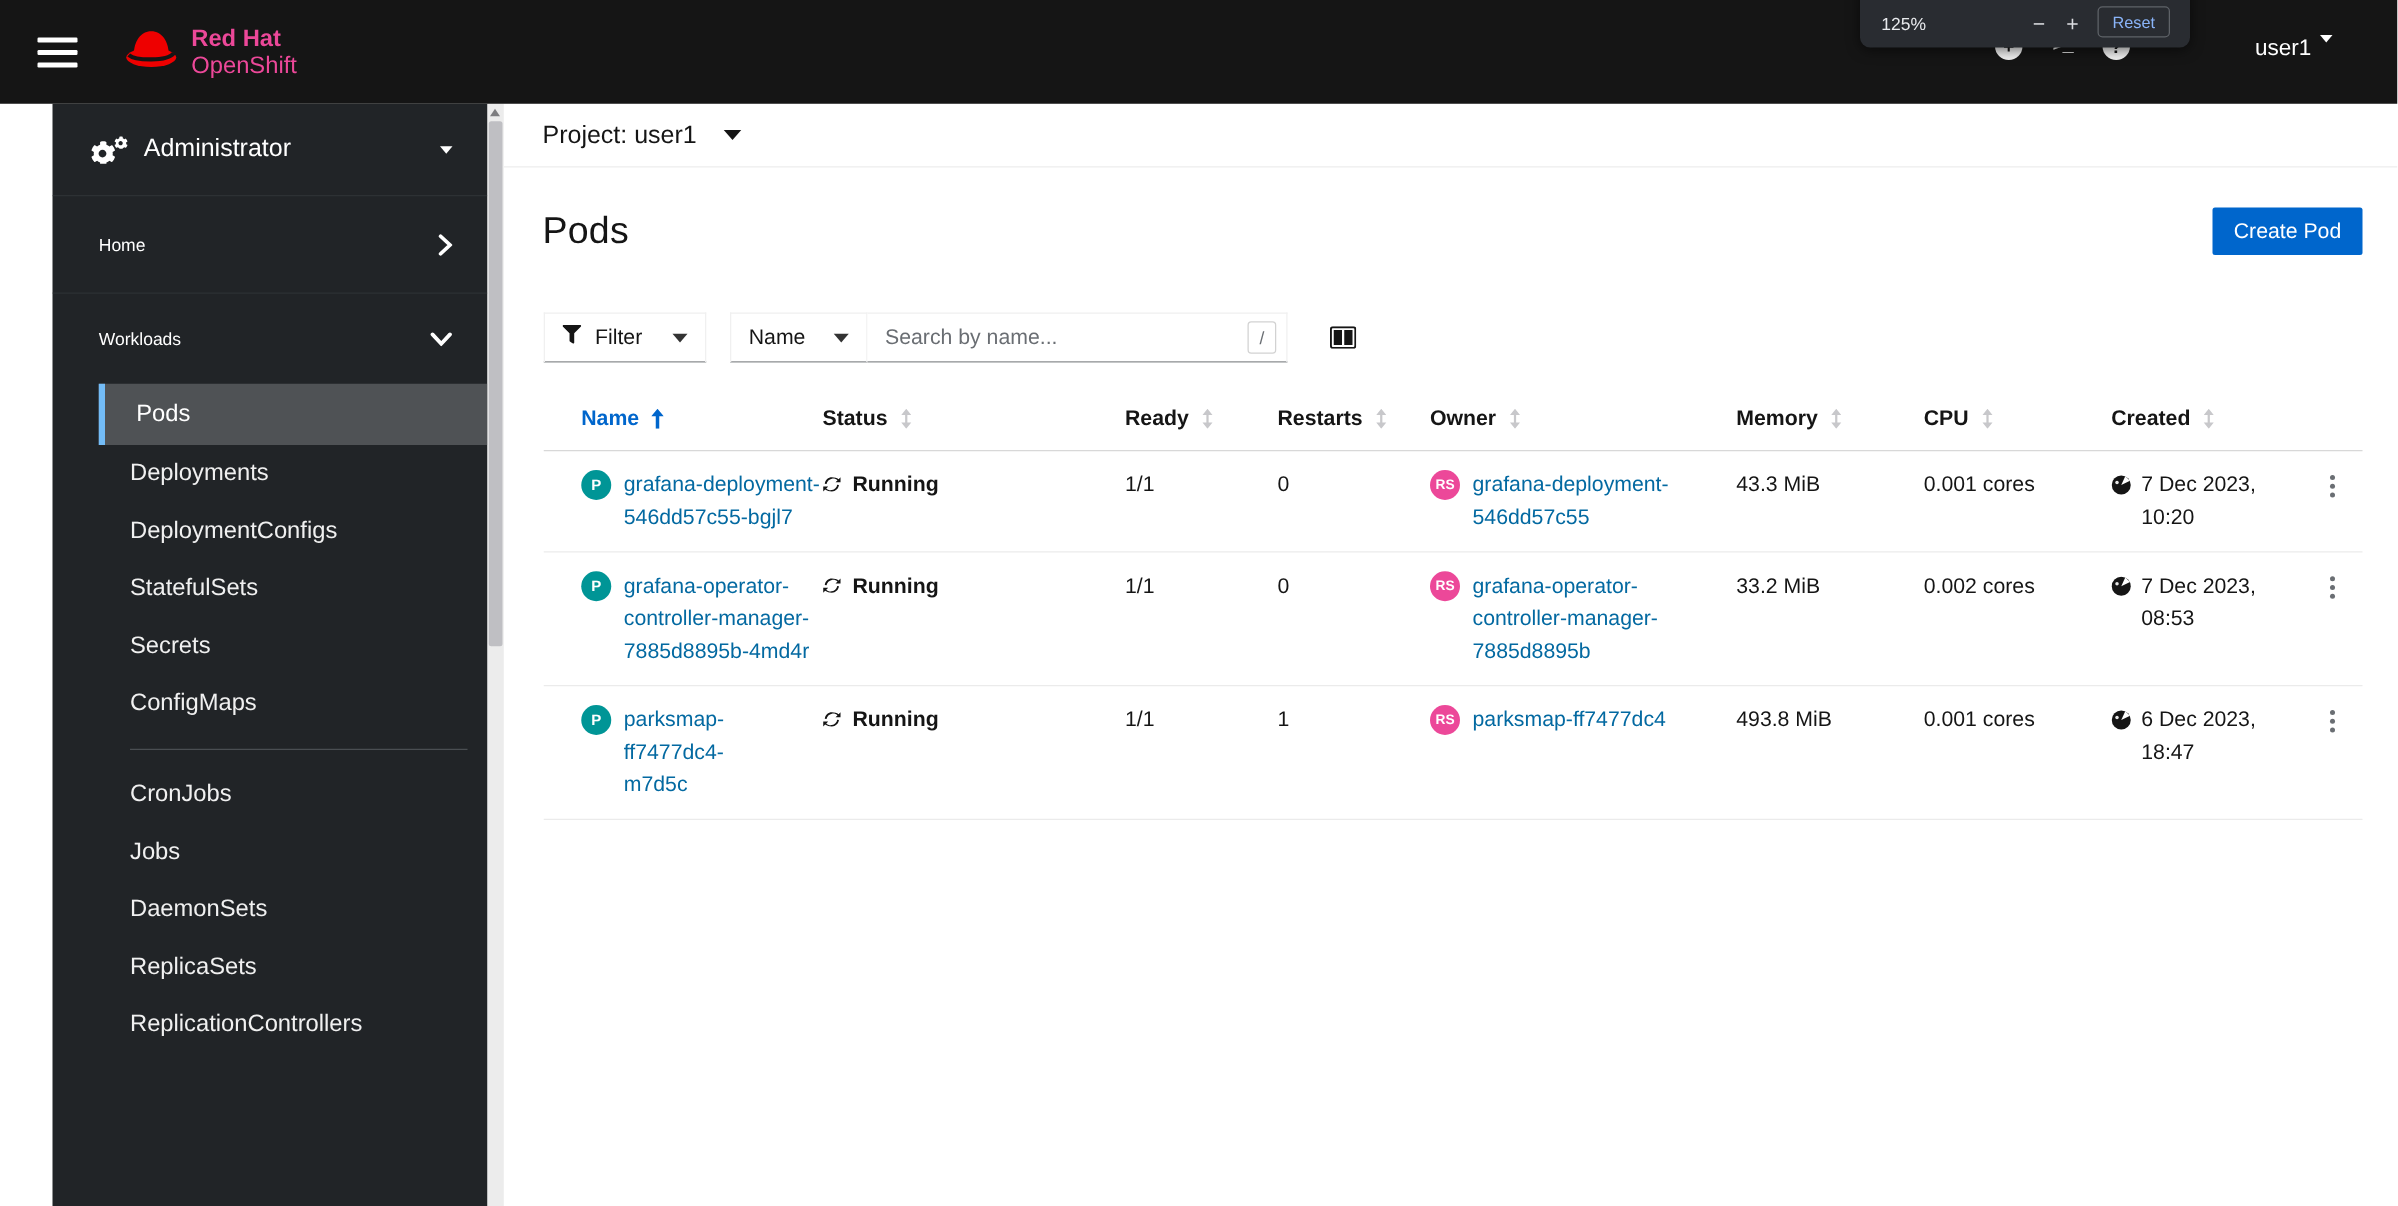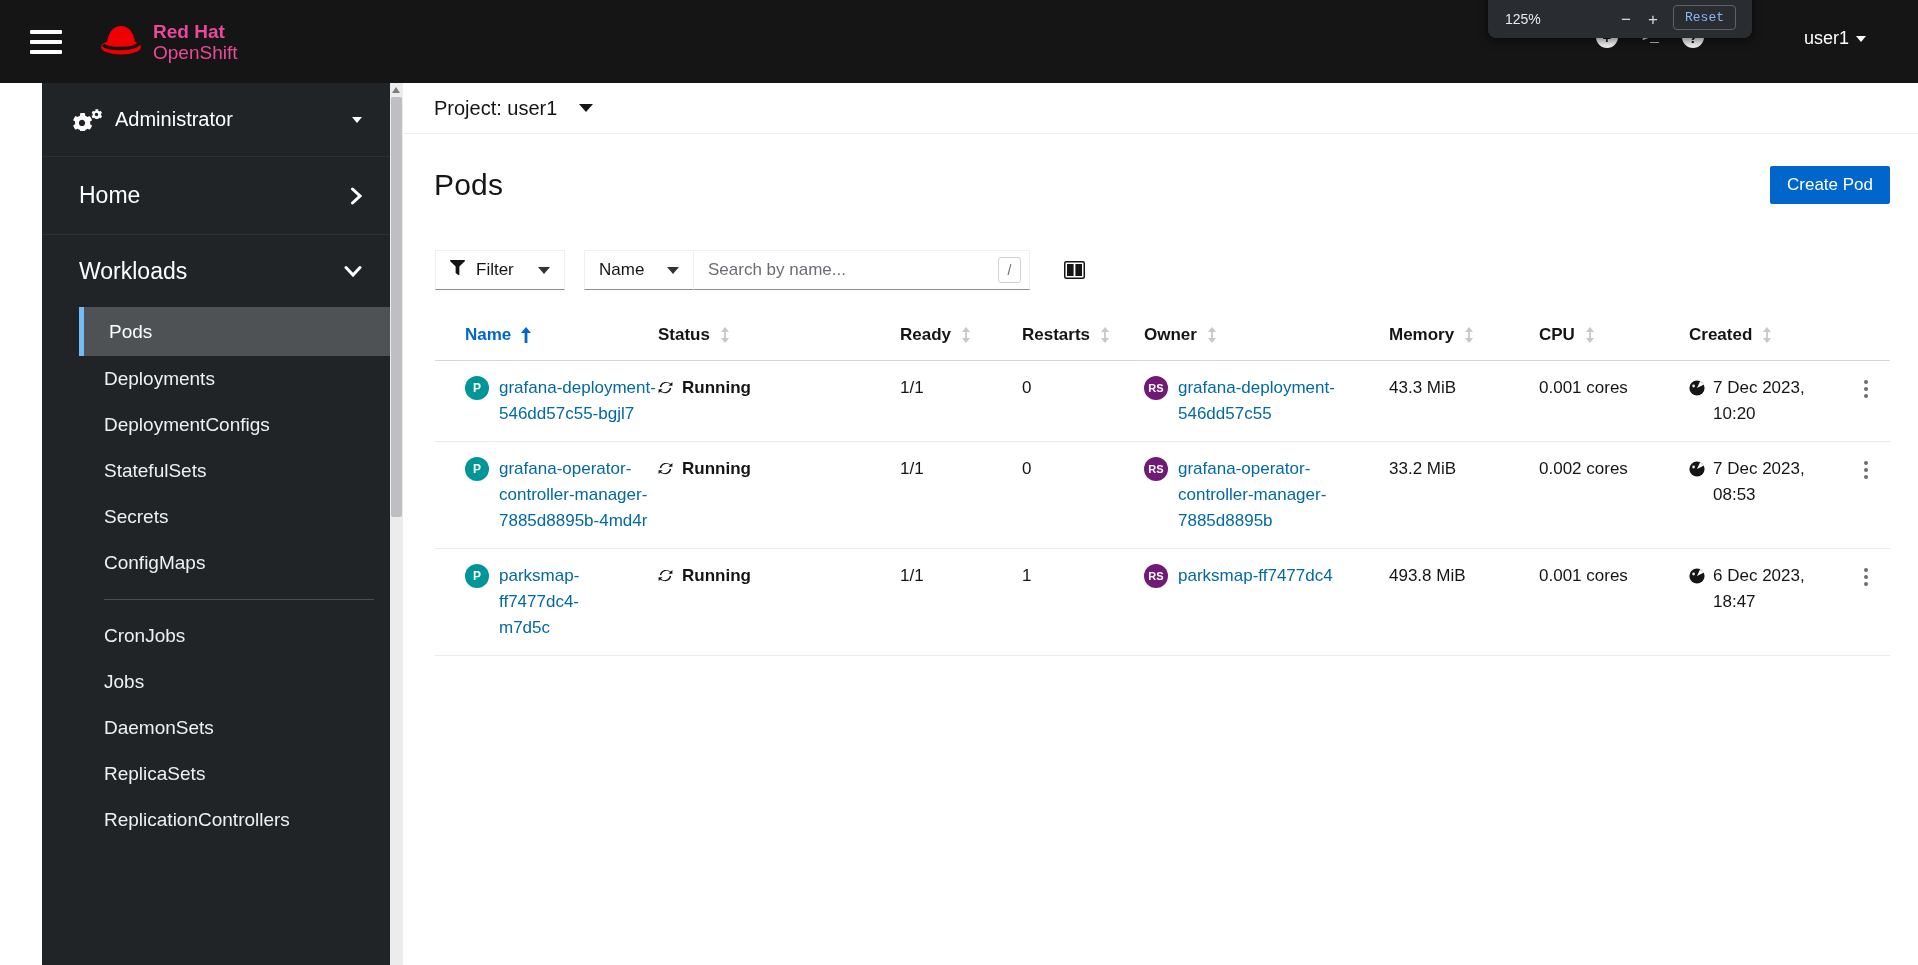--- a/index.html
+++ b/index.html
@@ -10,48 +10,48 @@
   .masthead { position:relative; height:83px; background:#151515; display:flex; align-items:center; z-index:5; }
   .burger { margin-left:30px; width:32px; display:flex; flex-direction:column; gap:6px; cursor:pointer; }
   .burger span { height:4px; background:#fff; border-radius:1px; }
   .brand { display:flex; align-items:center; margin-left:36px; gap:9px; cursor:pointer; }
   .brand-text { color:#ec4899; font-size:19px; line-height:21px; }
   .brand-text b { display:block; font-weight:700; }
   .mast-icons { position:absolute; left:1596px; top:26px; display:flex; gap:24px; align-items:center; }
   .round-ico { width:22px; height:22px; border-radius:50%; background:#f0f0f0; color:#151515;
                font-size:15px; font-weight:700; display:flex; align-items:center; justify-content:center; cursor:pointer; }
   .term-ico { color:#ededed; font-family:"Liberation Mono", monospace; font-size:15px; font-weight:700; letter-spacing:-1px; cursor:pointer; }
-  .user-menu { position:absolute; left:1804px; top:28px; color:#fff; font-size:18px; display:flex; align-items:center; gap:7px; cursor:pointer; }
+  .user-menu { position:absolute; left:1804px; top:28px; color:#fff; font-size:18px; display:flex; gap:7px; cursor:pointer; }
   .caret-down-w { width:0; height:0; border-left:5px solid transparent; border-right:5px solid transparent; border-top:6px solid #fff; }
 
   
   .zoom-bubble { position:absolute; left:1488px; top:-11px; width:264px; height:49px; background:#292c31;
                  border-radius:8px; box-shadow:0 2px 10px rgba(0,0,0,.55); z-index:20;
                  display:flex; align-items:flex-end; padding:0 16px 8px 17px; color:#e8eaed; font-size:14px; }
   .zoom-level { margin-bottom:3px; }
   .zoom-btn { margin-left:auto; margin-bottom:3px; color:#dadce0; font-size:17px; cursor:pointer; line-height:14px; }
   .zoom-btn + .zoom-btn { margin-left:17px; }
   .zoom-reset { margin-left:15px; border:1px solid #5f6368; border-radius:4px; background:transparent;
-                color:#8ab4f8; font-size:13px; padding:4px 11px; cursor:pointer; font-family:Liberation Mono, monospace; }
+                color:#8ab4f8; font-size:13px; padding:4px 11px; cursor:pointer; font-family:Liberation Sans, sans-serif; }
 
   
   .app { display:flex; height:882px; }
   .sidebar { width:348px; background:#212427; color:#fff; flex:none; overflow:hidden;margin-left:42px; }
   .side-scroll { width:13px; flex:none; background:#ececec; position:relative; }
   .side-scroll .sb-arrow { position:absolute; top:4px; left:2px; width:0; height:0;
         border-left:4px solid transparent; border-right:4px solid transparent; border-bottom:6px solid #7d7d80; }
   .side-scroll .sb-thumb { position:absolute; top:14px; left:1px; width:11px; height:420px; background:#bfbfc3; border-radius:2px; }
   .main { flex:1; background:#fff; min-width:0; }
 
   
   .persp { height:74px; display:flex; align-items:center; padding:0 28px 0 28px; border-bottom:1px solid #2d3134; cursor:pointer; }
   .persp-label { font-size:20px; margin-left:12px; }
   .persp .caret-down-w { margin-left:auto; }
   .gears { display:flex; align-items:flex-start; }
-  .nav-top { height:78px; display:flex; align-items:center; padding:0 28px 0 37px; font-size:23px;
+  .nav-top { height:78px; display:flex; align-items:center; padding:0 28px 0 37px; font-size:14px;
              border-bottom:1px solid #2d3134; cursor:pointer; }
   .nav-top.no-border { border-bottom:none; }
   .nav-section { border-bottom:1px solid #2d3134; padding-bottom:14px; }
   .nav-section.last { border-bottom:none; padding-bottom:0; }
   .nav-top .chev { margin-left:auto; }
   .chev svg { display:block; }
   .subitem { height:46px; display:flex; align-items:center; padding-left:62px; font-size:19px; color:#f0f0f0; cursor:pointer; }
   .subitem.selected { margin-left:37px; padding-left:25px; height:49px; background:#4f5255; border-left:5px solid #73bcf7; color:#fff; }
   .subdivider { border-top:1px solid #4a4e52; margin:13px 16px 13px 62px; }
 
@@ -86,21 +86,21 @@
   .tr { display:grid; grid-template-columns:223px 242px 122px 122px 245px 150px 150px 169px 1fr; }
   .thead { border-bottom:1px solid #d8d8d8; padding:10px 0 15px; }
   .th { display:flex; align-items:center; gap:10px; font-size:17px; font-weight:700; cursor:pointer; }
   .th.sorted { color:#0066cc; }
   .cell-1 { padding-left:30px; }
   .row { border-bottom:1px solid #ebebeb; padding:14px 0; font-size:17px; line-height:26px; }
   .namecell { display:flex; align-items:flex-start; }
   .badge { flex:none; width:24px; height:24px; border-radius:50%; color:#fff; font-size:12px; font-weight:600;
            display:flex; align-items:center; justify-content:center; margin:1px 10px 0 0; }
   .badge.pod { background:#009596; }
-  .badge.rs  { background:#701a75; font-size:11px; }
+  .badge.rs  { background:#ec4899; font-size:11px; }
   a.res-link { color:#0369a1; text-decoration:none; white-space:pre-line; cursor:pointer; }
   .statuscell { display:flex; align-items:flex-start; gap:9px;font-weight:bold; }
   .statuscell svg { margin-top:5px; }
   .createdcell { display:flex; align-items:flex-start; gap:8px; }
   .createdcell svg { margin-top:5px; }
   .pre { white-space:pre-line; }
   .kebabcell { display:flex; justify-content:flex-end; padding-right:33px; }
   .kebab { display:flex; flex-direction:column; gap:3px; padding:5px 6px; cursor:pointer; background:none; border:none; }
   .kebab i { width:4px; height:4px; border-radius:50%; background:#6a6e73; }
 </style>

